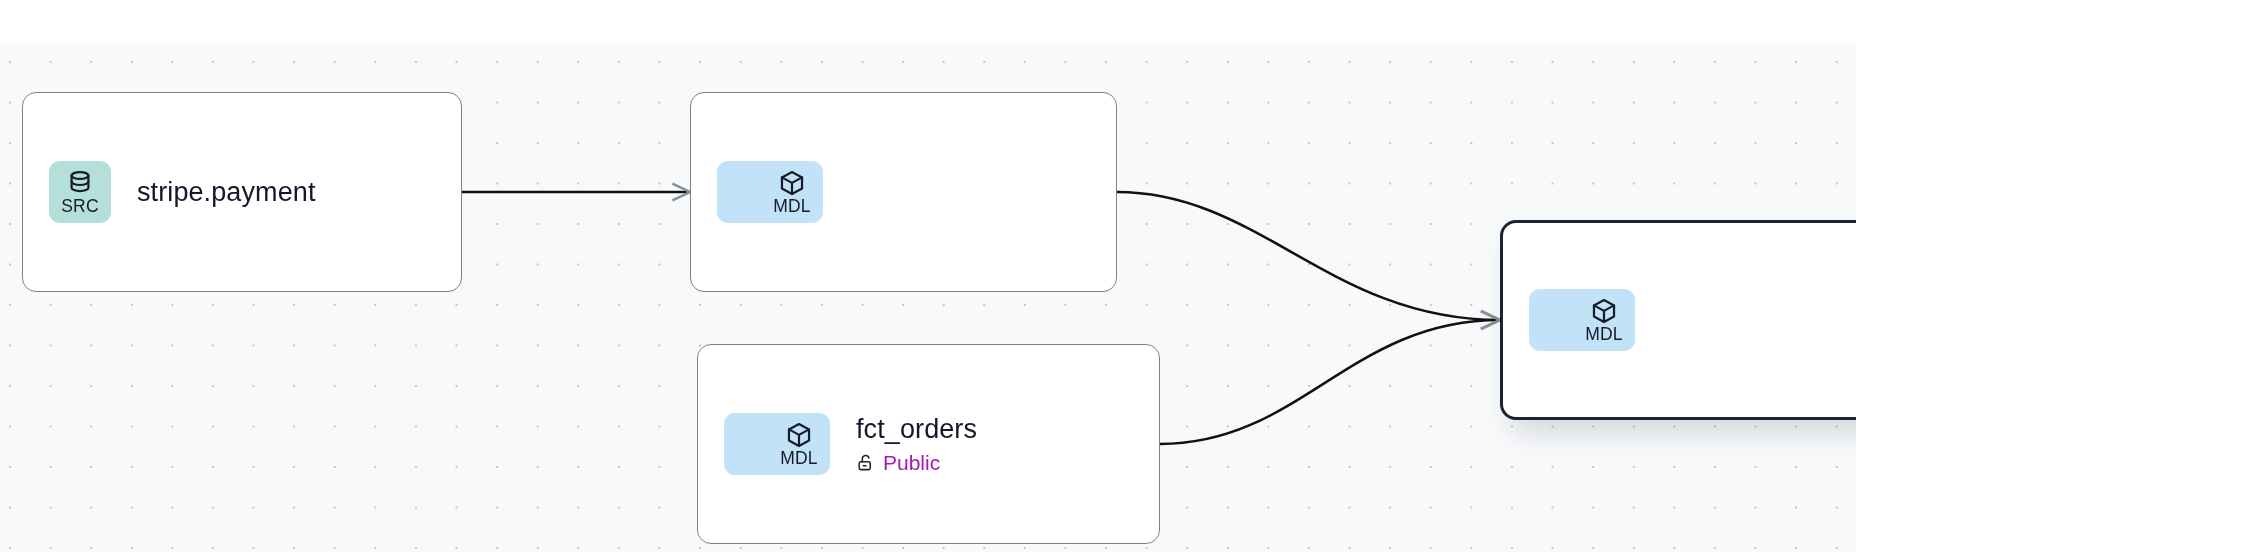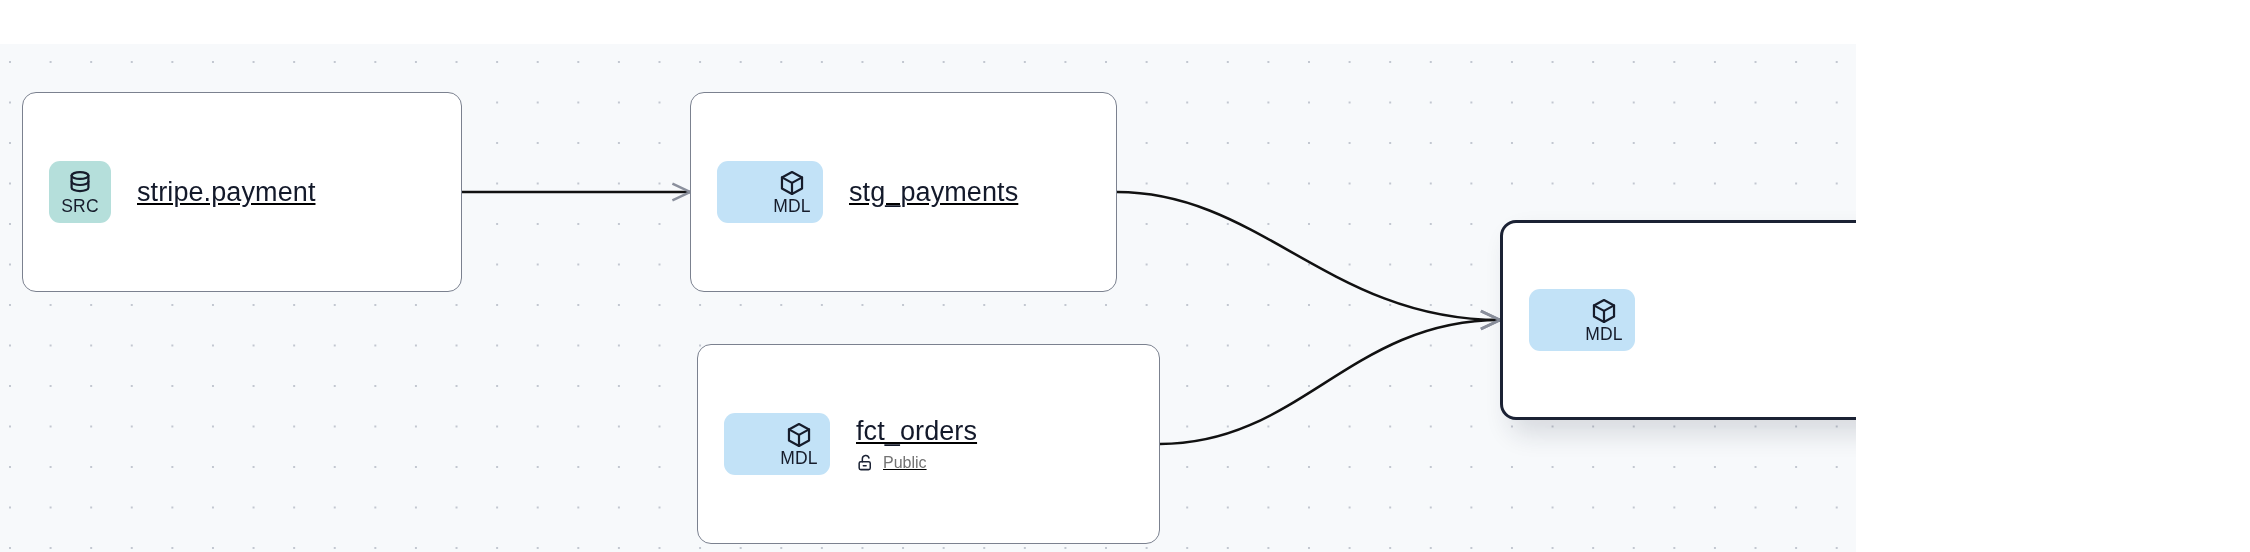--- a/index.html
+++ b/index.html
@@ -73,36 +73,35 @@
   }
 
   
   .node-body {
     margin-left: 26px;
     display: flex;
     flex-direction: column;
     justify-content: flex-start;
     gap: 7px;
     min-width: 0;
-    text-decoration: underline;
   }
   .node-title {
     font-size: 27px;
     font-weight: 400;
     color: #13192a;
     line-height: 1.12;
     white-space: nowrap;
     letter-spacing: .1px;
   }
   .node-meta {
     display: flex;
     align-items: center;
     gap: 8px;
-    font-size: 16px;
-    color: #737373;
+    font-size: 21px;
+    color: #a21caf;
     line-height: 1.1;
     white-space: nowrap;
   }
   .node-meta svg { display: block; flex: 0 0 auto; }
 </style>
 </head>
 <body>
 
 <div id="canvas">
 
@@ -136,23 +135,20 @@
 
   <div class="node" style="left:690px; top:48px; width:427px; height:200px;">
     <div class="badge mdl">
       <svg width="28" height="28" viewBox="0 0 24 24" fill="none" stroke="#161c2b" stroke-width="1.9" stroke-linecap="round" stroke-linejoin="round">
         <path d="M12 2.6 L20.6 7.2 L20.6 16.8 L12 21.4 L3.4 16.8 L3.4 7.2 Z"></path>
         <path d="M3.4 7.2 L12 11.9 L20.6 7.2"></path>
         <path d="M12 11.9 L12 21.4"></path>
       </svg>
       <span class="badge-text">MDL</span>
     </div>
-    <div class="node-body">
-      <div class="node-title">stg_payments</div>
-    </div>
   </div>
 
   <div class="node" style="left:697px; top:300px; width:463px; height:200px;">
     <div class="badge mdl">
       <svg width="28" height="28" viewBox="0 0 24 24" fill="none" stroke="#161c2b" stroke-width="1.9" stroke-linecap="round" stroke-linejoin="round">
         <path d="M12 2.6 L20.6 7.2 L20.6 16.8 L12 21.4 L3.4 16.8 L3.4 7.2 Z"></path>
         <path d="M3.4 7.2 L12 11.9 L20.6 7.2"></path>
         <path d="M12 11.9 L12 21.4"></path>
       </svg>
       <span class="badge-text">MDL</span>

